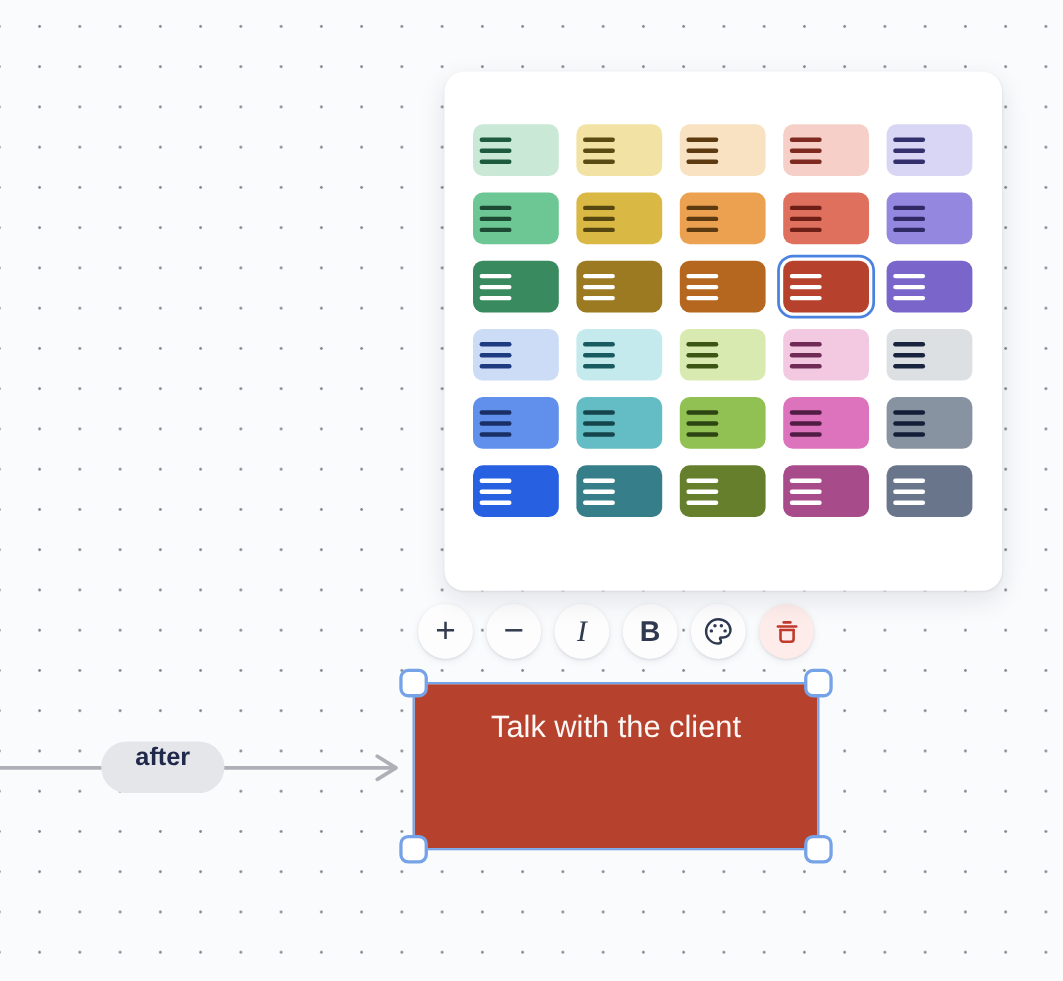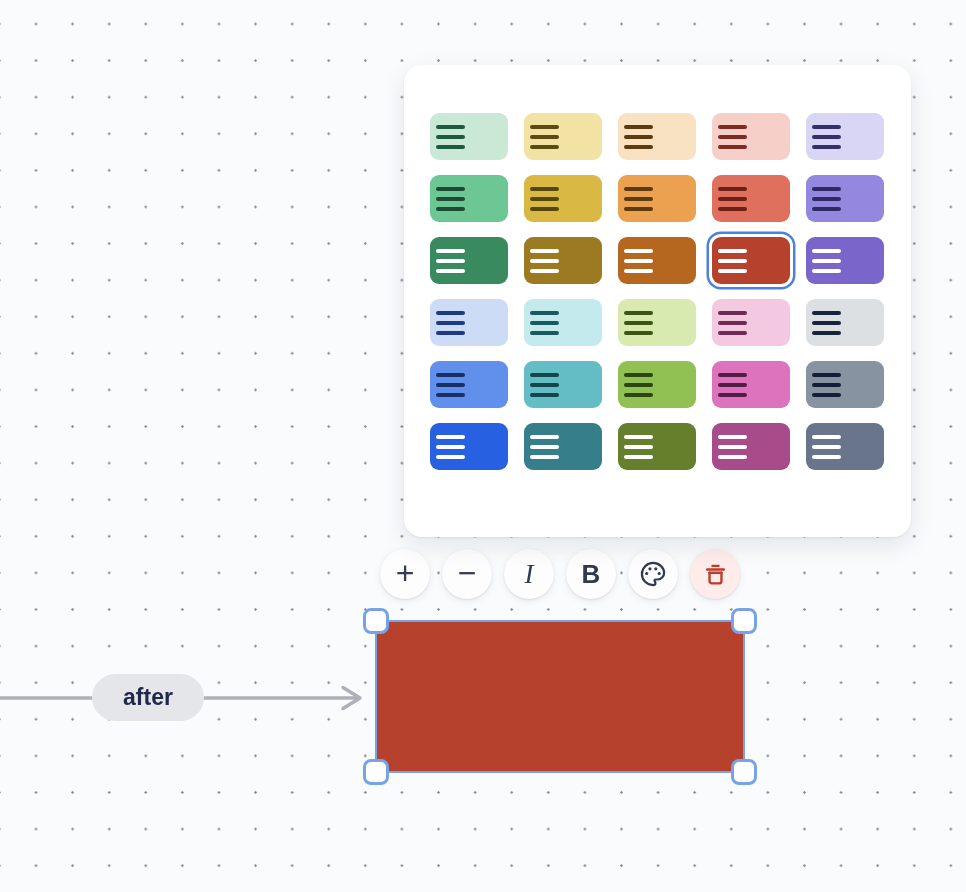--- a/index.html
+++ b/index.html
@@ -68,21 +68,21 @@
   .tool-btn.danger { background: #fdecea; }
   .glyph-plusminus { font-size: 32px; font-weight: 400; line-height: 1; color: #333c4f; margin-top: -3px; }
   .glyph-italic { font-family: "Liberation Serif", serif; font-style: italic; font-size: 27px; color: #333c4f; }
   .glyph-bold { font-size: 26px; font-weight: 700; color: #2f3950; }
 
   
   .edge-svg { position: absolute; left: 0; top: 683px; }
   .edge-label {
     position: absolute; left: 92px; top: 674px;
     width: 112px; height: 47px; border-radius: 24px;
-    display: flex; align-items: center; justify-content: center;
+    display: flex; align-items: flex-start; justify-content: center;
     font-size: 23px; font-weight: 700;
     cursor: pointer;
   }
 
   
   .flow-node {
     position: absolute; left: 377px; top: 622px;
     width: 366px; height: 149px;
     border-radius: 2px;
     text-align: center;
@@ -112,20 +112,21 @@
 
   <svg class="edge-svg" width="368" height="30" viewBox="0 0 368 30">
     <line x1="0" y1="15" x2="357" y2="15" stroke-width="3.4" stroke="#adb0b6"></line>
     <polyline points="343,4.5 360,15 343,25.5" fill="none" stroke-width="3.4" stroke-linecap="round" stroke-linejoin="round" stroke="#adb0b6"></polyline>
   </svg>
   <div class="edge-label" style="background: rgb(228, 230, 234); color: rgb(32, 41, 74);">
     <span>after</span>
   </div>
 
   <div class="flow-node" style="background: rgb(182, 66, 45); color: rgb(253, 247, 245);">
+    <div class="line">Talk with the client</div>
     <div class="selection-outline"></div>
     <div class="handle nw"></div>
     <div class="handle ne"></div>
     <div class="handle sw"></div>
     <div class="handle se"></div>
   </div>
 
   <div class="toolbar">
     <button class="tool-btn">
       <span class="glyph-plusminus">+</span>

